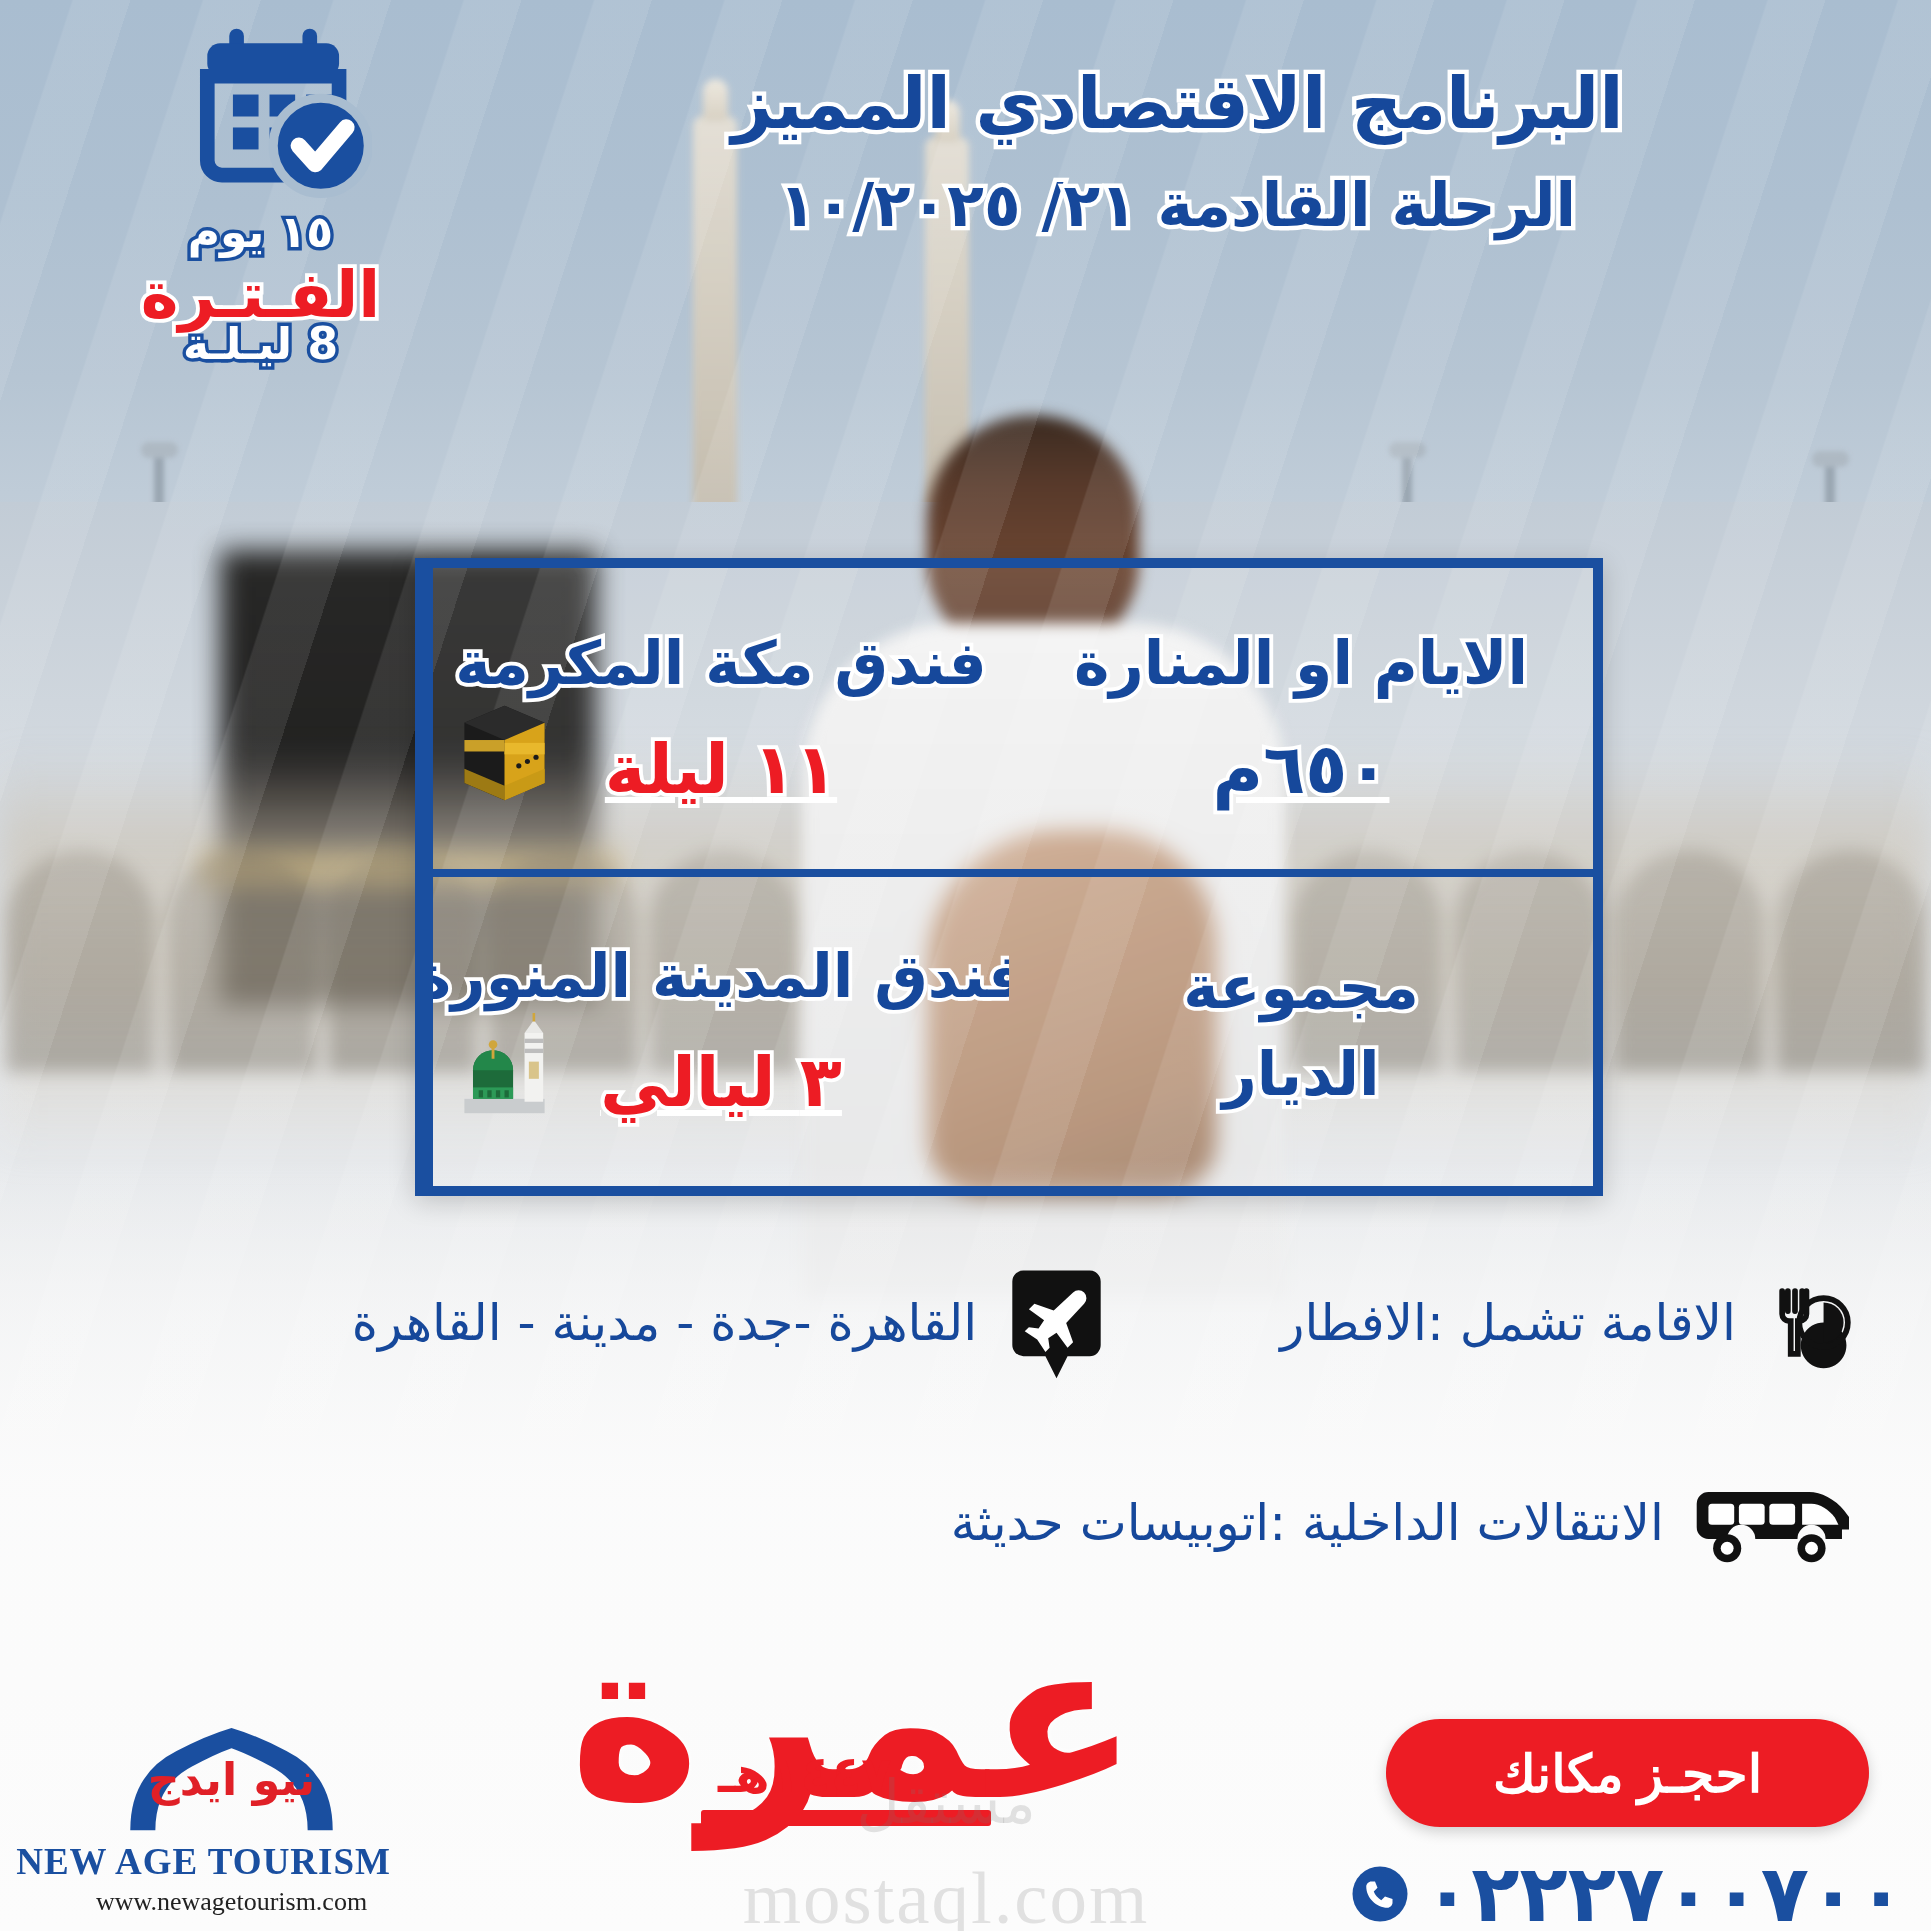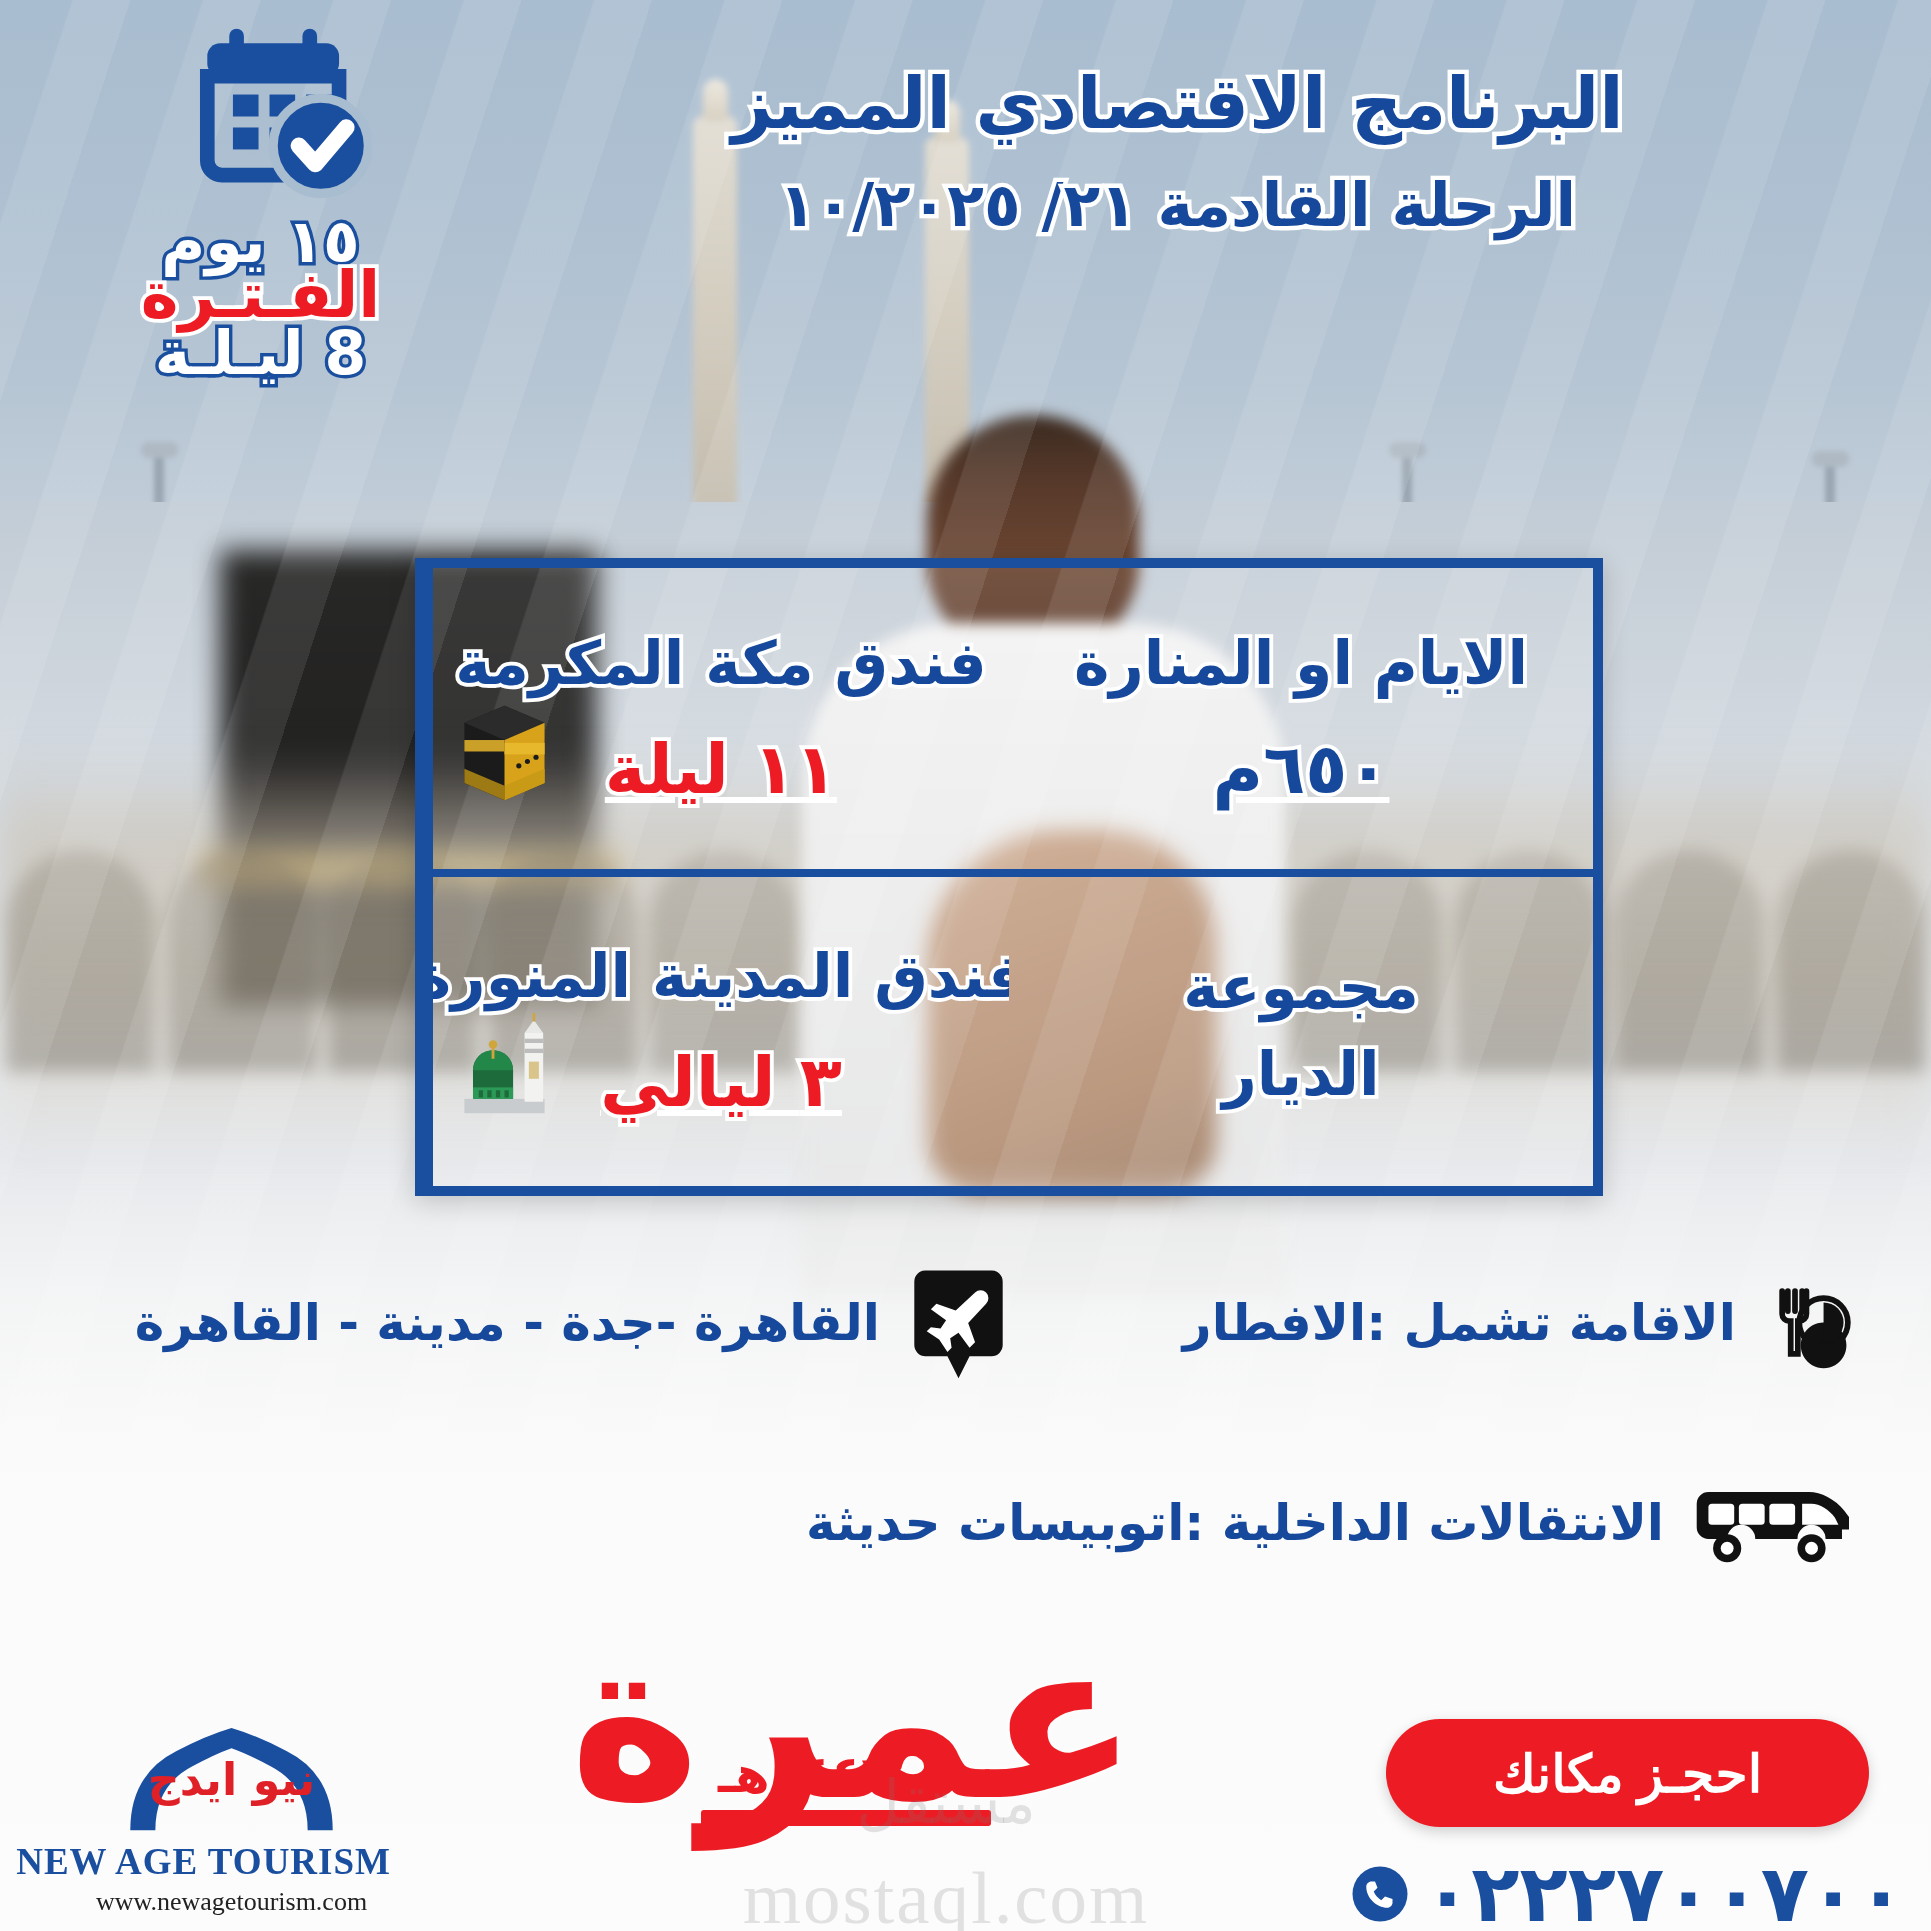--- a/index.html
+++ b/index.html
@@ -69,21 +69,21 @@
 
   
   .blue{color:#1a4fa0;}
   .red{color:#ed1c24;}
 
   
   #duration-block{position:absolute;left:77px;top:17.4px;width:367px;height:386px;}
   #cal-icon{position:absolute;left:112px;top:7.7px;width:183px;height:183px;}
   .dur-line{
     position:absolute;width:367px;text-align:center;
-    font-weight:bold;font-size:60px;letter-spacing:1px;white-space:nowrap;
+    font-weight:bold;font-size:44px;letter-spacing:1px;white-space:nowrap;
   }
   #dur-days{top:189px;left:0;color:#fff;-webkit-text-stroke:6.8px #1a4fa0;paint-order:stroke fill;}
   #dur-label{top:241px;left:0;color:#ed1c24;-webkit-text-stroke:7.7px #ffffff;paint-order:stroke fill;font-size:64px;}
   #dur-nights{top:301px;left:0;color:#fff;-webkit-text-stroke:6.8px #1a4fa0;paint-order:stroke fill;}
 
   
   #headline-group{position:absolute;right:39px;top:39px;width:1429px;text-align:center;}
   #headline{
     font-size:83px;font-weight:bold;color:#16489b;line-height:1.12;white-space:nowrap;
     text-shadow:0 2.9px 7.7px rgba(255,255,255,.35);
@@ -121,21 +121,21 @@
   .cell-sub.red{color:#ed1c24;}
   .cell-icon{position:absolute;left:25px;top:50%;transform:translateY(-18%);width:93px;height:106px;}
 
   
   #features{position:absolute;left:0;top:1255px;width:1931px;}
   .feat-row{display:flex;align-items:center;justify-content:flex-start;direction:rtl;}
   #feat-row-1{padding-right:58px;height:135px;}
   #feat-row-2{padding-right:82px;height:145px;margin-top:60px;}
   .feat-icon{flex:0 0 auto;width:116px;height:106px;display:flex;align-items:center;justify-content:center;}
   .feat-text{
-    font-size:50px;font-weight:bold;color:#16489b;white-space:nowrap;padding:0 21px;
+    font-size:50px;font-weight:normal;color:#16489b;white-space:nowrap;padding:0 21px;
   }
   .flight-wrap{display:flex;align-items:center;margin-right:145px;}
 
   
   #logo-block{position:absolute;left:72px;top:1726px;width:319px;text-align:center;}
   #logo-dome{width:241px;height:108px;margin:0 auto;}
   #logo-name{margin-top:1.9px;font-family:"Liberation Serif","DejaVu Serif",serif;
     font-size:37px;font-weight:bold;color:#1a4fa0;letter-spacing:1px;white-space:nowrap;}
   #logo-url{margin-top:3.9px;font-family:"Liberation Serif","DejaVu Serif",serif;
     font-size:26px;color:#222;white-space:nowrap;}

